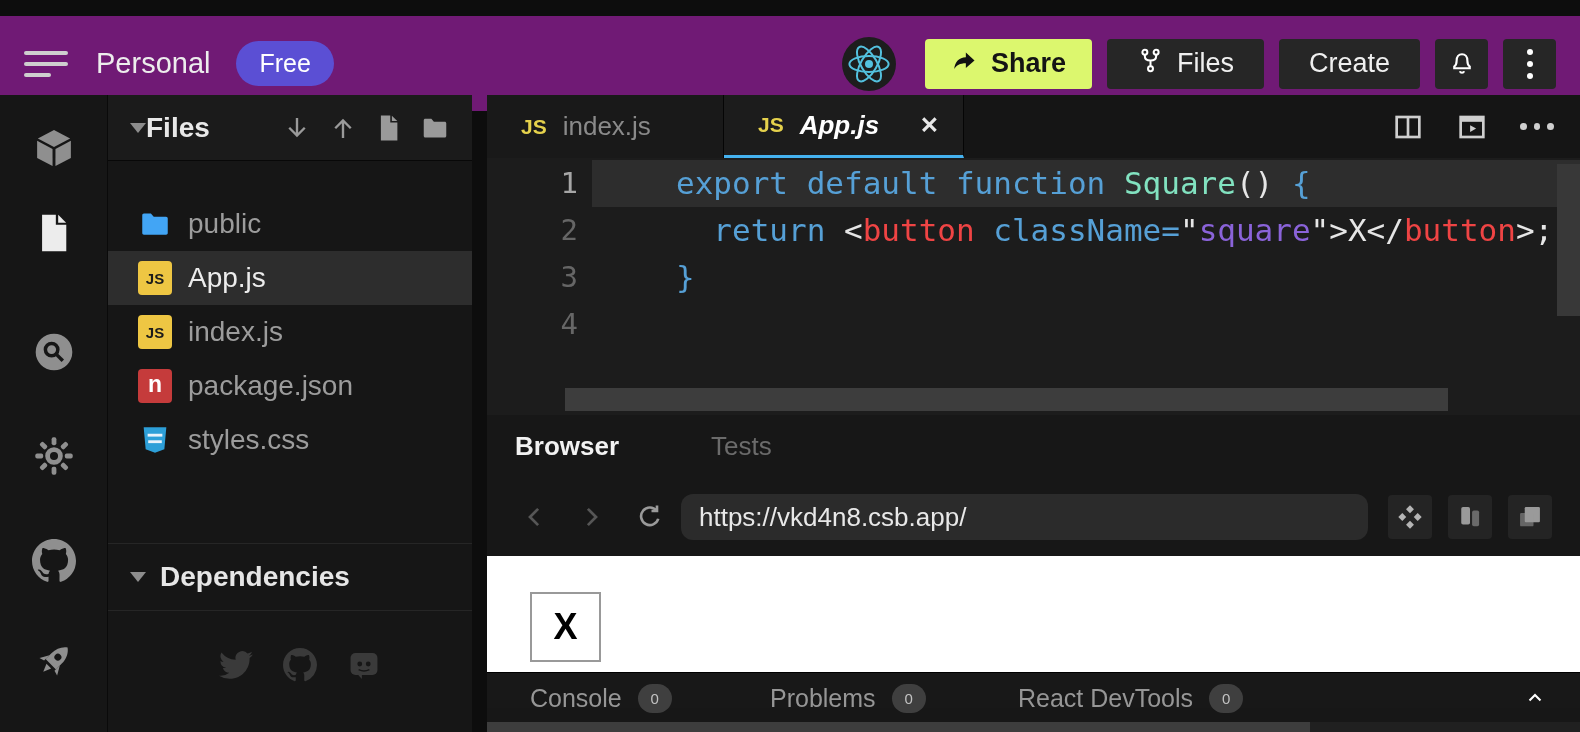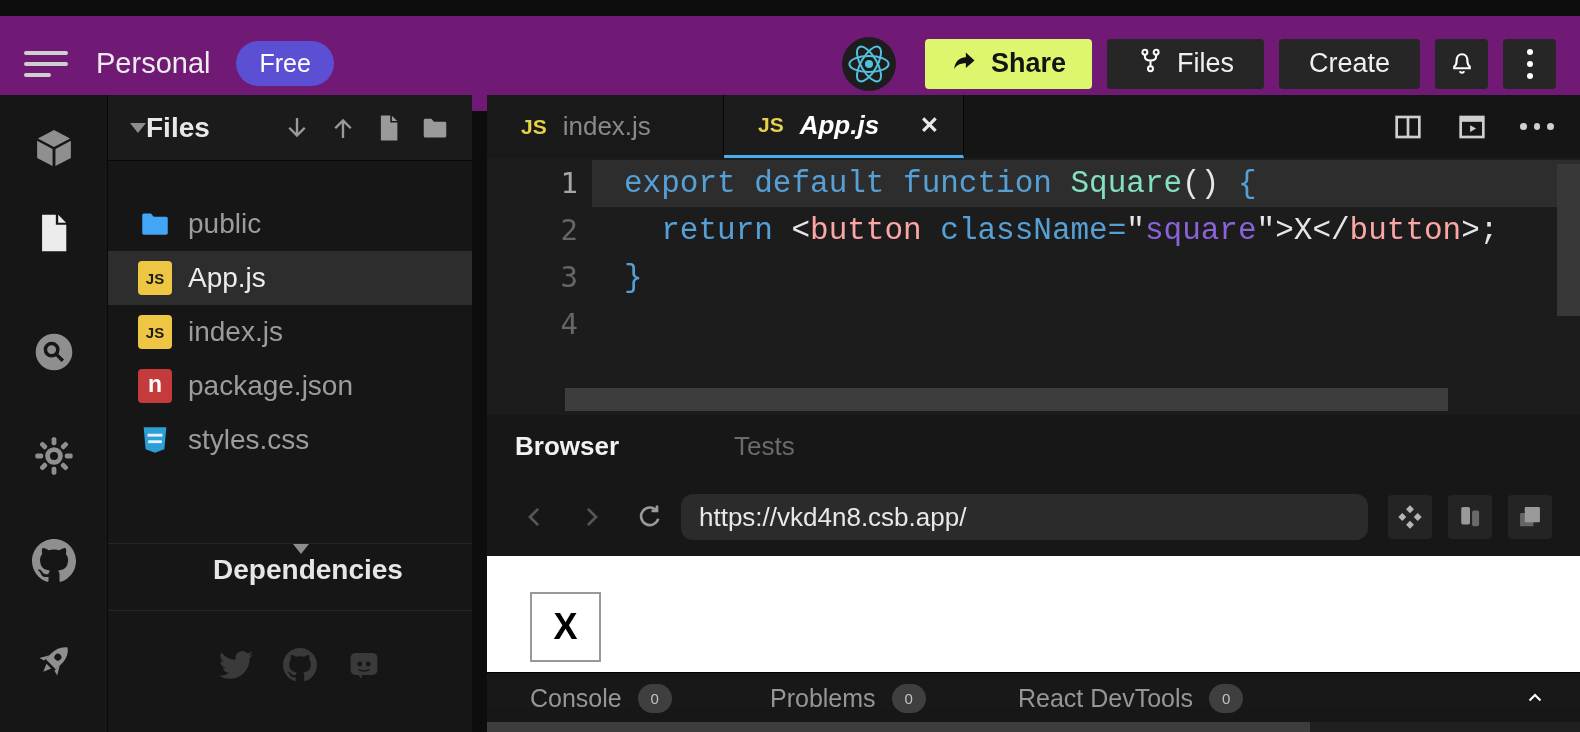--- a/index.html
+++ b/index.html
@@ -38,21 +38,21 @@
   .factions { margin-left:auto; display:flex; }
   .faction { width:46px; height:44px; display:flex; align-items:center; justify-content:center; color:#9a9a9a; background:none; border:none; cursor:pointer; }
   .faction svg { width:30px; height:30px; }
   .filelist { padding-top:36px; }
   .frow { height:54px; display:flex; align-items:center; padding-left:30px; gap:16px; font-size:28px; color:#9c9c9c; cursor:pointer; }
   .frow.selected { background:#2d2d2d; color:#ececec; }
   .fi { width:34px; height:34px; flex:none; display:flex; align-items:center; justify-content:center; }
   .fi svg { width:34px; height:34px; }
   .fi-js { background:#eec643; border-radius:4px; color:#1b1b1b; font-weight:800; font-size:15px; }
   .fi-npm { background:#c53b3b; border-radius:4px; color:#fff; font-weight:800; font-size:23px; line-height:1; padding-bottom:3px; }
-  .dheader { position:absolute; top:448px; left:0; right:0; height:68px; border-top:1px solid #262626; border-bottom:1px solid #262626; display:flex; align-items:center; padding-left:22px;flex-direction:column; }
+  .dheader { position:absolute; top:448px; left:0; right:0; height:68px; border-top:1px solid #262626; border-bottom:1px solid #262626; display:flex; align-items:center; padding-left:22px; }
   .dheader-title { margin-left:14px; font-size:28px; font-weight:600; color:#e6e6e6; }
   .social { position:absolute; top:553px; left:0; right:0; display:flex; justify-content:center; gap:30px; padding-left:20px; }
   .social .sbtn { width:34px; height:34px; color:#3a3a3a; background:none; border:none; cursor:pointer; padding:0; }
   .social svg { width:34px; height:34px; display:block; }
 
   
   .editor { position:absolute; left:487px; top:95px; width:1093px; height:320px; background:#1c1c1c; }
   .tabbar { height:63px; background:#151515; display:flex; align-items:stretch; }
   .etab { width:237px; display:flex; align-items:center; padding-left:34px; gap:16px; background:#191919; border-right:1px solid #050505; cursor:pointer; }
   .etab.active { width:240px; background:#1c1c1c; border-bottom:3px solid #45b2ef; }
@@ -62,31 +62,31 @@
   .tab-close { margin-left:auto; margin-right:24px; color:#e8e8e8; font-size:23px; font-weight:700; background:none; border:none; cursor:pointer; }
   .tactions { margin-left:auto; display:flex; align-items:center; gap:30px; padding-right:26px; }
   .taction { color:#cfcfcf; background:none; border:none; cursor:pointer; width:34px; height:34px; padding:0; }
   .taction svg { width:32px; height:32px; display:block; }
   .hdots { display:flex; gap:7px; align-items:center; }
   .hdots i { width:7px; height:7px; border-radius:50%; background:#cfcfcf; }
   .codearea { position:absolute; left:0; top:63px; right:0; bottom:0; background:#1c1c1c;
     font-family:"DejaVu Sans Mono", monospace; font-size:31px; padding-top:2px; }
   .code-line { display:flex; height:47px; line-height:47px; }
   .ln { width:105px; flex:none; text-align:right; padding-right:14px; color:#666; font-size:29px; }
-  .lc { flex:1; padding-left:32px; white-space:pre; color:#e6e6e6;font-family:Liberation Mono, monospace; }
+  .lc { flex:1; padding-left:84px; white-space:pre; color:#e6e6e6; }
   .code-line.hl .lc { background:#2d2d2d; }
   .code-line.hl .ln { color:#a6a6a6; }
-  .tk-kw { color:#56a0d6; } .tk-fn { color:#82e2c0; } .tk-tag { color:#fca5a5; }
+  .tk-kw { color:#56a0d6; } .tk-fn { color:#82e2c0; } .tk-tag { color:#ef4444; }
   .tk-str { color:#8a63d9; } .tk-pl { color:#e6e6e6; }
   .hscroll { position:absolute; left:78px; top:230px; width:883px; height:23px; background:#3d3d3d; cursor:pointer; }
   .vscroll { position:absolute; right:0; top:6px; width:23px; height:152px; background:#383838; cursor:pointer; }
 
   
   .browser { position:absolute; left:487px; top:415px; width:1093px; height:317px; background:#171717; }
-  .ptabs { height:63px; display:flex; align-items:center; padding-left:28px; gap:115px; }
+  .ptabs { height:63px; display:flex; align-items:center; padding-left:28px; gap:92px; }
   .ptab { background:none; border:none; cursor:pointer; font-size:26px; font-family:inherit; color:#6b6b6b; }
   .ptab.active { color:#f2f2f2; font-weight:600; }
   .nav { height:78px; display:flex; align-items:center; padding:0 28px 0 20px; }
   .navbtn { width:56px; height:50px; display:flex; align-items:center; justify-content:center; background:none; border:none; cursor:pointer; color:#565656; }
   .navbtn.refresh { color:#9a9a9a; width:62px; }
   .navbtn svg { width:30px; height:30px; }
   .urlinput { flex:1; height:46px; background:#2b2b2b; border:none; border-radius:12px; color:#e8e8e8;
     font-size:26px; padding:0 18px; margin-right:20px; font-family:inherit; }
   .pv-actions { display:flex; gap:16px; }
   .pv-btn { width:44px; height:44px; background:#242424; border:none; border-radius:4px; display:flex; align-items:center; justify-content:center; color:#9a9a9a; cursor:pointer; }

